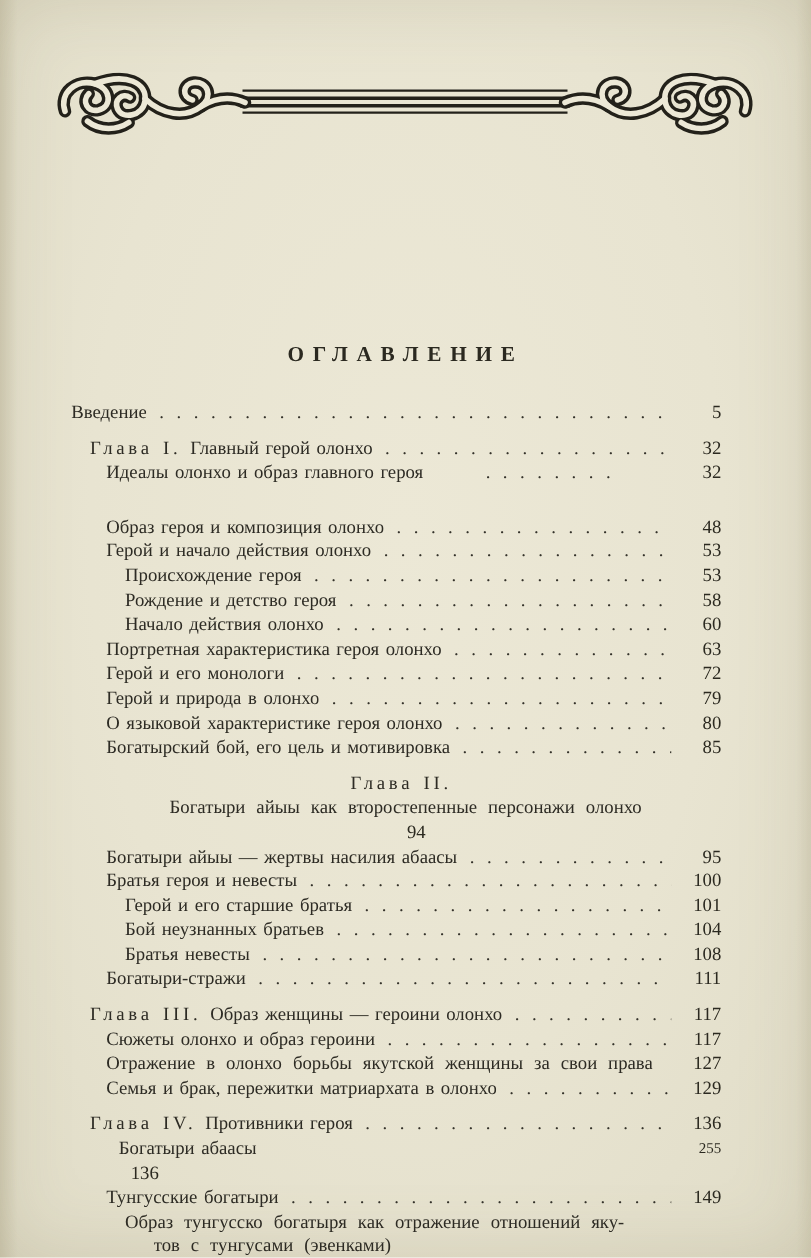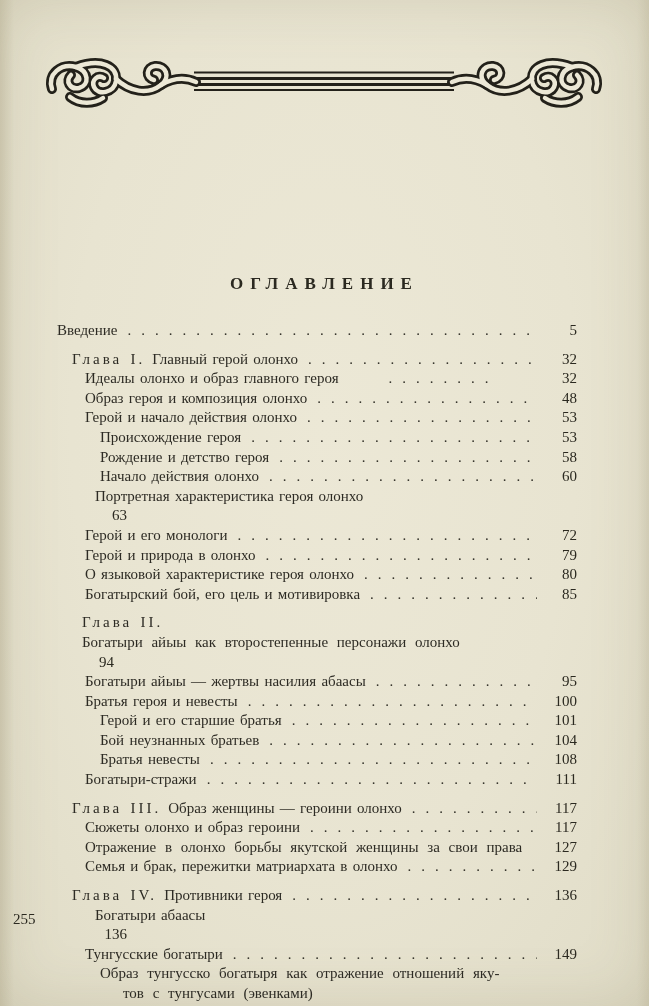--- a/index.html
+++ b/index.html
@@ -17,31 +17,31 @@
 
   .ornament{position:absolute;top:58px;left:44px;width:560px;height:54px;}
 
   .page-title{position:absolute;top:274px;left:0;width:100%;
     text-align:center;font-size:17px;font-weight:bold;
     letter-spacing:7px;color:#2b2920;}
 
   .toc{position:absolute;top:321px;left:57px;width:520px;}
   .row{display:flex;align-items:baseline;line-height:19.6px;
     font-size:15px;word-spacing:1.5px;white-space:nowrap;}
-  .row.gap{margin-top:9px;}
+  .row.gap{margin-top:9px;align-items:center;}
   .row.justify .text{word-spacing:5px;}
   .prefix{letter-spacing:3px;margin-right:7px;}
   .text{flex:0 1 auto;overflow:hidden;}
   .leader{flex:1 1 0;overflow:hidden;margin:0 8px 0 10px;
     letter-spacing:10px;color:#34322a;white-space:nowrap;}
   .pagenum{flex:0 0 auto;min-width:32px;text-align:right;
     font-size:15px;color:#2b2920;}
 
-  .folio{position:absolute;top:911px;left:13px;width:577px;text-align:left;
-    font-size:15px;color:#2b2920;}
+  .folio{position:absolute;top:911px;left:0;width:577px;text-align:right;
+    font-size:12px;color:#2b2920;}
 </style>
 </head>
 <body>
 
 <div class="scan-vignette"></div>
 
 <div class="ornament">
   <svg width="560" height="54" viewBox="0 0 560 54" xmlns="http://www.w3.org/2000/svg" aria-hidden="true">
     <defs>
       <g id="scrollL" fill="none" stroke-linecap="round" stroke-linejoin="round">
@@ -86,21 +86,21 @@
     <span class="text">Главный герой олонхо</span>
     <span class="leader">............................................................</span>
     <span class="pagenum">32</span>
   </div>
     <div class="row" style="padding-left: 28px; gap: 40px;">
 
     <span class="text">Идеалы олонхо и образ главного героя</span>
     <span class="leader">............................................................</span>
     <span class="pagenum">32</span>
   </div>
-    <div class="row" style="padding-left: 28px;">
+    <div class="row" style="padding-left: 28px; margin-top: 24px;">
 
     <span class="text">Образ героя и композиция олонхо</span>
     <span class="leader">............................................................</span>
     <span class="pagenum">48</span>
   </div>
     <div class="row" style="padding-left: 28px;">
 
     <span class="text">Герой и начало действия олонхо</span>
     <span class="leader">............................................................</span>
     <span class="pagenum">53</span>
@@ -116,21 +116,21 @@
     <span class="text">Рождение и детство героя</span>
     <span class="leader">............................................................</span>
     <span class="pagenum">58</span>
   </div>
     <div class="row" style="padding-left: 43px;">
 
     <span class="text">Начало действия олонхо</span>
     <span class="leader">............................................................</span>
     <span class="pagenum">60</span>
   </div>
-    <div class="row" style="padding-left: 28px; flex-direction: column;">
+    <div class="row" style="padding-left: 28px;">
 
     <span class="text">Портретная характеристика героя олонхо</span>
     <span class="leader">............................................................</span>
     <span class="pagenum">63</span>
   </div>
     <div class="row" style="padding-left: 28px;">
 
     <span class="text">Герой и его монологи</span>
     <span class="leader">............................................................</span>
     <span class="pagenum">72</span>

